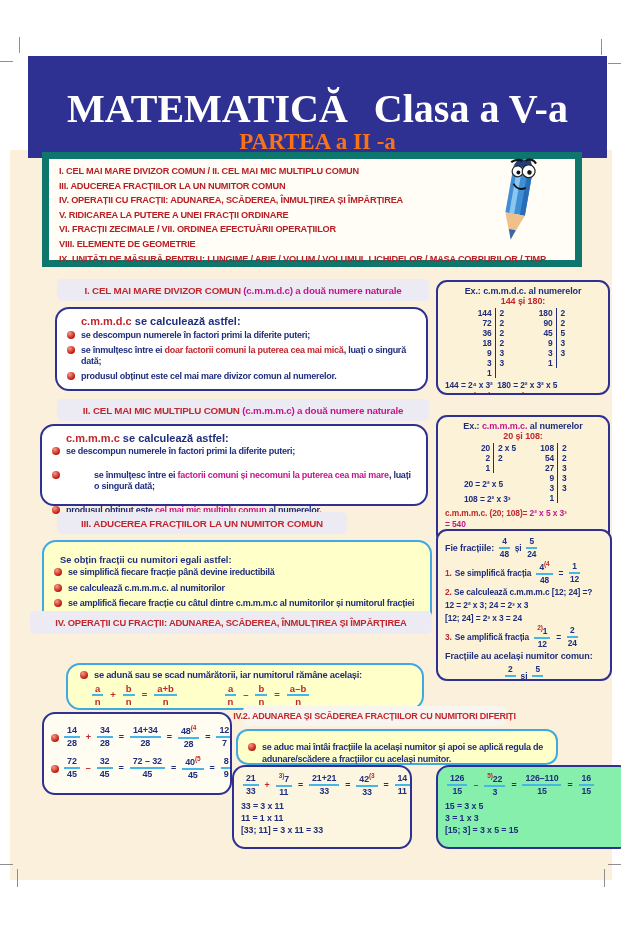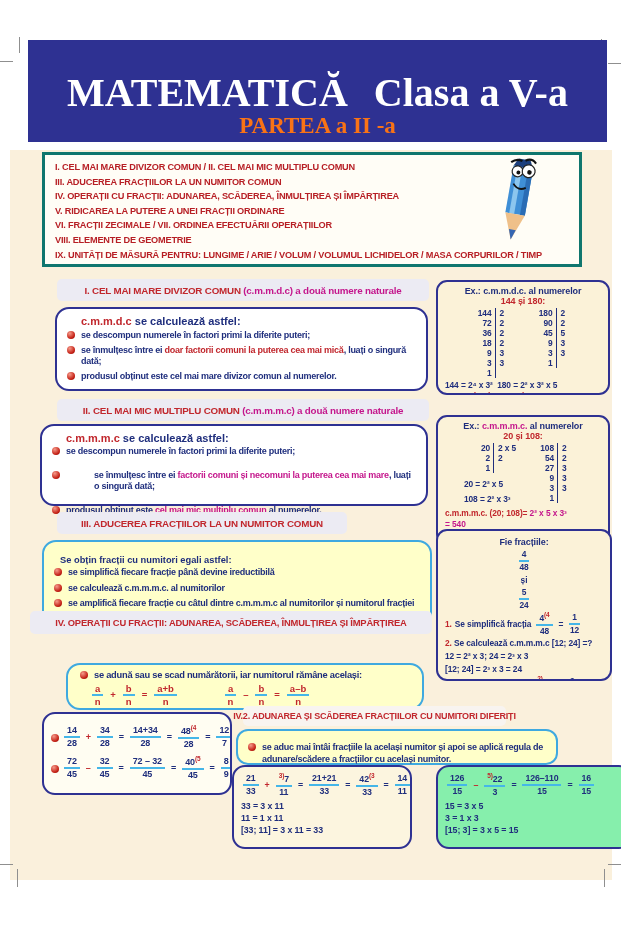--- a/index.html
+++ b/index.html
@@ -2,27 +2,27 @@
 <html><head>
 <meta charset="utf-8">
 <style>
   html,body{margin:0;padding:0;background:#fff;}
   .page-wrap{position:relative;width:621px;height:931px;background:#ffffff;overflow:hidden;
     font-family:"Liberation Sans",sans-serif;font-weight:bold;}
   .abs{position:absolute;}
   .cream{background:#faf0dc;}
   .crop{position:absolute;background:#8f8f8f;}
   
-  .hdr{position:absolute;left:28px;top:40px;width:579px;height:102px;background:#2e3192;
+  .hdr{position:absolute;left:28px;top:56px;width:579px;height:102px;background:#2e3192;
     display:flex;flex-direction:column;align-items:center;justify-content:flex-end;padding-bottom:4px;box-sizing:border-box;}
   .hdr-line1{font-family:"Liberation Serif",serif;font-weight:bold;color:#ffffff;font-size:40px;line-height:42px;display:flex;gap:26px;}
   .hdr-line2{font-family:"Liberation Serif",serif;font-weight:bold;color:#f97316;font-size:23px;line-height:24px;}
   
   .toc{position:absolute;left:42px;top:152px;width:540px;height:115px;background:#fffdf6;
-    border:3px solid #0f766e;box-sizing:border-box;padding:5px 0 0 10px;}
+    border:7px solid #0f766e;box-sizing:border-box;padding:5px 0 0 10px;}
   .toc-line{color:#b71f25;font-size:9.2px;line-height:14.6px;letter-spacing:-0.2px;white-space:nowrap;}
   .mascot{position:absolute;left:486px;top:153px;width:64px;height:94px;}
   
   .banner{position:absolute;background:#ecebf3;border-radius:5px;display:flex;align-items:center;justify-content:center;
     font-size:9.8px;letter-spacing:-0.2px;color:#c1272d;white-space:nowrap;box-sizing:border-box;}
   .banner-lite{background:#f8f4f0;}
   
   .wbox{position:absolute;background:#ffffff;border:2px solid #2e3192;border-radius:14px;box-sizing:border-box;padding:4px 10px;}
   .ybox{position:absolute;background:#ffffc9;border:2.5px solid #3fa9e0;border-radius:14px;box-sizing:border-box;padding:12px 10px;}
   .exbox{position:absolute;background:#fbf2d8;border:2px solid #2e3192;border-radius:11px;box-sizing:border-box;
@@ -280,21 +280,21 @@
     <div class="brow" style="margin:4px 0;">
       <span class="sphere"></span>
       <span>se calculează c.m.m.m.c. al numitorilor</span>
     </div>
     <div class="brow" style="margin:4px 0 2px;">
       <span class="sphere"></span>
       <span>se amplifică fiecare fracție cu câtul dintre c.m.m.m.c al numitorilor și numitorul fracției respective.</span>
     </div>
   </div>
   <div class="exbox" style="left:436px;top:529px;width:176px;height:152px;">
-    <div class="eqrow" style="margin:2px 0;flex-direction:column;">
+    <div class="eqrow" style="margin:2px 0;">
       <span style="font-size:9px;">Fie fracțiile:</span>
       <span class="frac">
           <span class="fn">4</span>
           <span class="fd">48</span>
         </span>
       <span>și</span>
       <span class="frac">
           <span class="fn">5</span>
           <span class="fd">24</span>
         </span>

